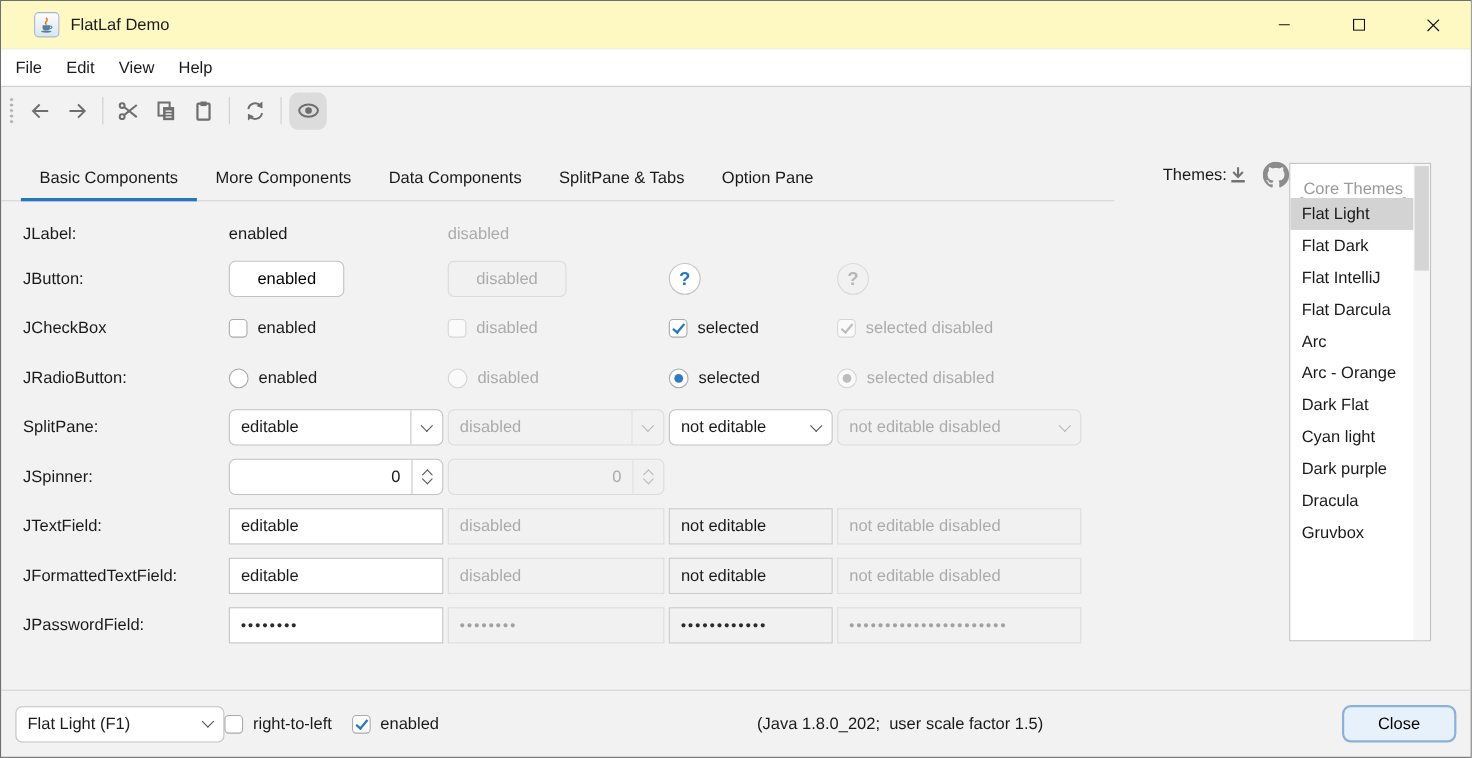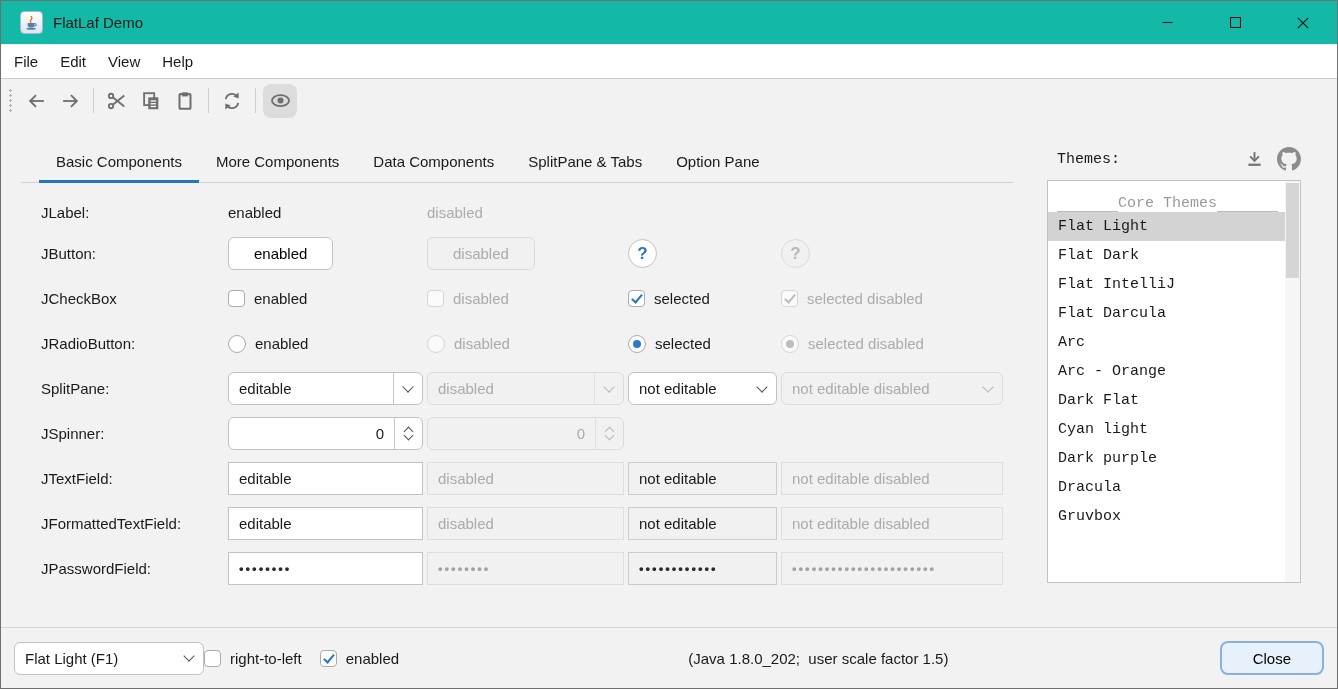--- a/index.html
+++ b/index.html
@@ -2,22 +2,22 @@
 <html><head>
 <meta charset="utf-8">
 <style>
   * { margin:0; padding:0; box-sizing:border-box; }
   html,body { width:1338px; height:689px; overflow:hidden; background:#e8e8e8; }
   body { font-family:"Liberation Sans", sans-serif; color:#1a1a1a; }
   .window { width:1338px; height:689px; border:1px solid #6f6f6f; background:#f2f2f2;
             display:flex; flex-direction:column; }
 
   
-  .titlebar { height:44px; background:#14b8a6; display:flex; align-items:center;
-              padding-left:19px; border-bottom:1px solid #ececec; flex:0 0 auto; }
+  .titlebar { height:44px; background:#fef9c3; display:flex; align-items:center;
+              padding-left:30px; border-bottom:1px solid #ececec; flex:0 0 auto; }
   .app-icon { width:23px; height:23px; border:1px solid #a3b9d6; border-radius:4px;
               background:linear-gradient(#fdfdfd,#dde5ef); display:flex; align-items:center; justify-content:center; }
   .title-text { font-size:15px; margin-left:10px; }
   .win-controls { margin-left:auto; display:flex; height:100%; }
   .win-btn { width:68px; height:100%; display:flex; align-items:center; justify-content:center; }
 
   
   .menubar { height:34px; background:#fff; border-bottom:1px solid #cdcdcd;
              display:flex; align-items:center; padding:0 2px; flex:0 0 auto; }
   .menu-item { font-size:15px; padding:5px 11px; cursor:default; }
@@ -26,21 +26,21 @@
   .toolbar { height:43px; display:flex; align-items:center; padding-left:7px; flex:0 0 auto; }
   .grip { width:3px; height:26px; margin:0 7px 0 1px;
           background-image:radial-gradient(circle,#b0b0b0 1.2px,transparent 1.4px);
           background-size:3px 5px; background-repeat:repeat-y; }
   .tool-btn { width:32px; height:32px; display:flex; align-items:center; justify-content:center; margin:0 1px; }
   .tool-btn.toggled { background:#dcdcdc; border-radius:8px; width:34px; height:34px; }
   .tool-sep { width:1px; height:25px; background:#cfcfcf; margin:0 6px; }
   .ticon { stroke:#6e6e6e; fill:none; stroke-width:2; }
 
   
-  .main { flex:1 1 auto; display:flex; min-height:0;padding-left:20px; }
+  .main { flex:1 1 auto; display:flex; min-height:0; }
   .content { flex:1 1 auto; display:flex; flex-direction:column; padding-top:18px; min-width:0; }
 
   .tabbar { height:43px; display:flex; padding-left:18px; border-bottom:1px solid #d4d4d4; flex:0 0 auto; }
   .tab { font-size:15px; padding:0 17px; display:flex; align-items:center; position:relative; cursor:default; }
   .tab.selected { font-weight:normal; }
   .tab.selected::after { content:""; position:absolute; left:0; right:0; bottom:-1px; height:3px; background:#2675bf; }
 
   .rows { padding:10px 0 0 20px; }
   .row { display:grid; grid-template-columns:183px 195px 197px 149px 222px;
          column-gap:4px; height:45px; align-items:center; }
@@ -89,21 +89,21 @@
   .combo.disabled .combo-sep, .spinner.disabled .combo-sep { background:#e0e0e0; }
 
   .tf { height:33px; width:100%; background:#fff; border:1px solid #c2c2c2;
         display:flex; align-items:center; padding-left:10px; font-size:15px; white-space:nowrap; overflow:hidden; }
   .tf.noteditable { background:#f1f1f1; border-color:#cccccc; }
   .tf.disabled { background:#f1f1f1; border-color:#dedede; color:#ababab; }
   .pw { font-size:13px; font-weight:bold; letter-spacing:2px; color:#2b2b2b; }
   .tf.disabled .pw { color:#a2a2a2; }
 
   
-  .themes { width:324px; flex:0 0 auto; display:flex; flex-direction:column; padding:26px 36px 44px 34px;font-family:Liberation Mono, monospace; }
+  .themes { width:324px; flex:0 0 auto; display:flex; flex-direction:row; padding:26px 36px 44px 34px; }
   .themes-header { display:flex; align-items:center; padding-left:10px; margin-bottom:10px; height:22px; }
   .themes-label { font-size:15px; }
   .themes-icons { margin-left:auto; display:flex; align-items:center; gap:12px; }
   .theme-list { flex:1; background:#fff; border:1px solid #c2c2c2; position:relative; padding:2px 15px 0 0; overflow:hidden; }
   .list-item { height:29px; line-height:29px; padding-left:10px; font-size:15px; white-space:nowrap; cursor:default; }
   .list-item.selected { background:#d3d3d3; }
   .list-sep { height:29px; display:flex; align-items:flex-end; gap:0; color:#9a9a9a; font-size:15px; padding:0 7px 0 9px; }
   .sep-line { flex:1; height:1px; background:#bcbcbc; }
   .sb-track { position:absolute; top:0; right:0; bottom:0; width:15px; background:#f6f6f6; }
   .sb-thumb { position:absolute; top:2px; left:1px; width:13px; height:95px; background:#d5d5d5; }

